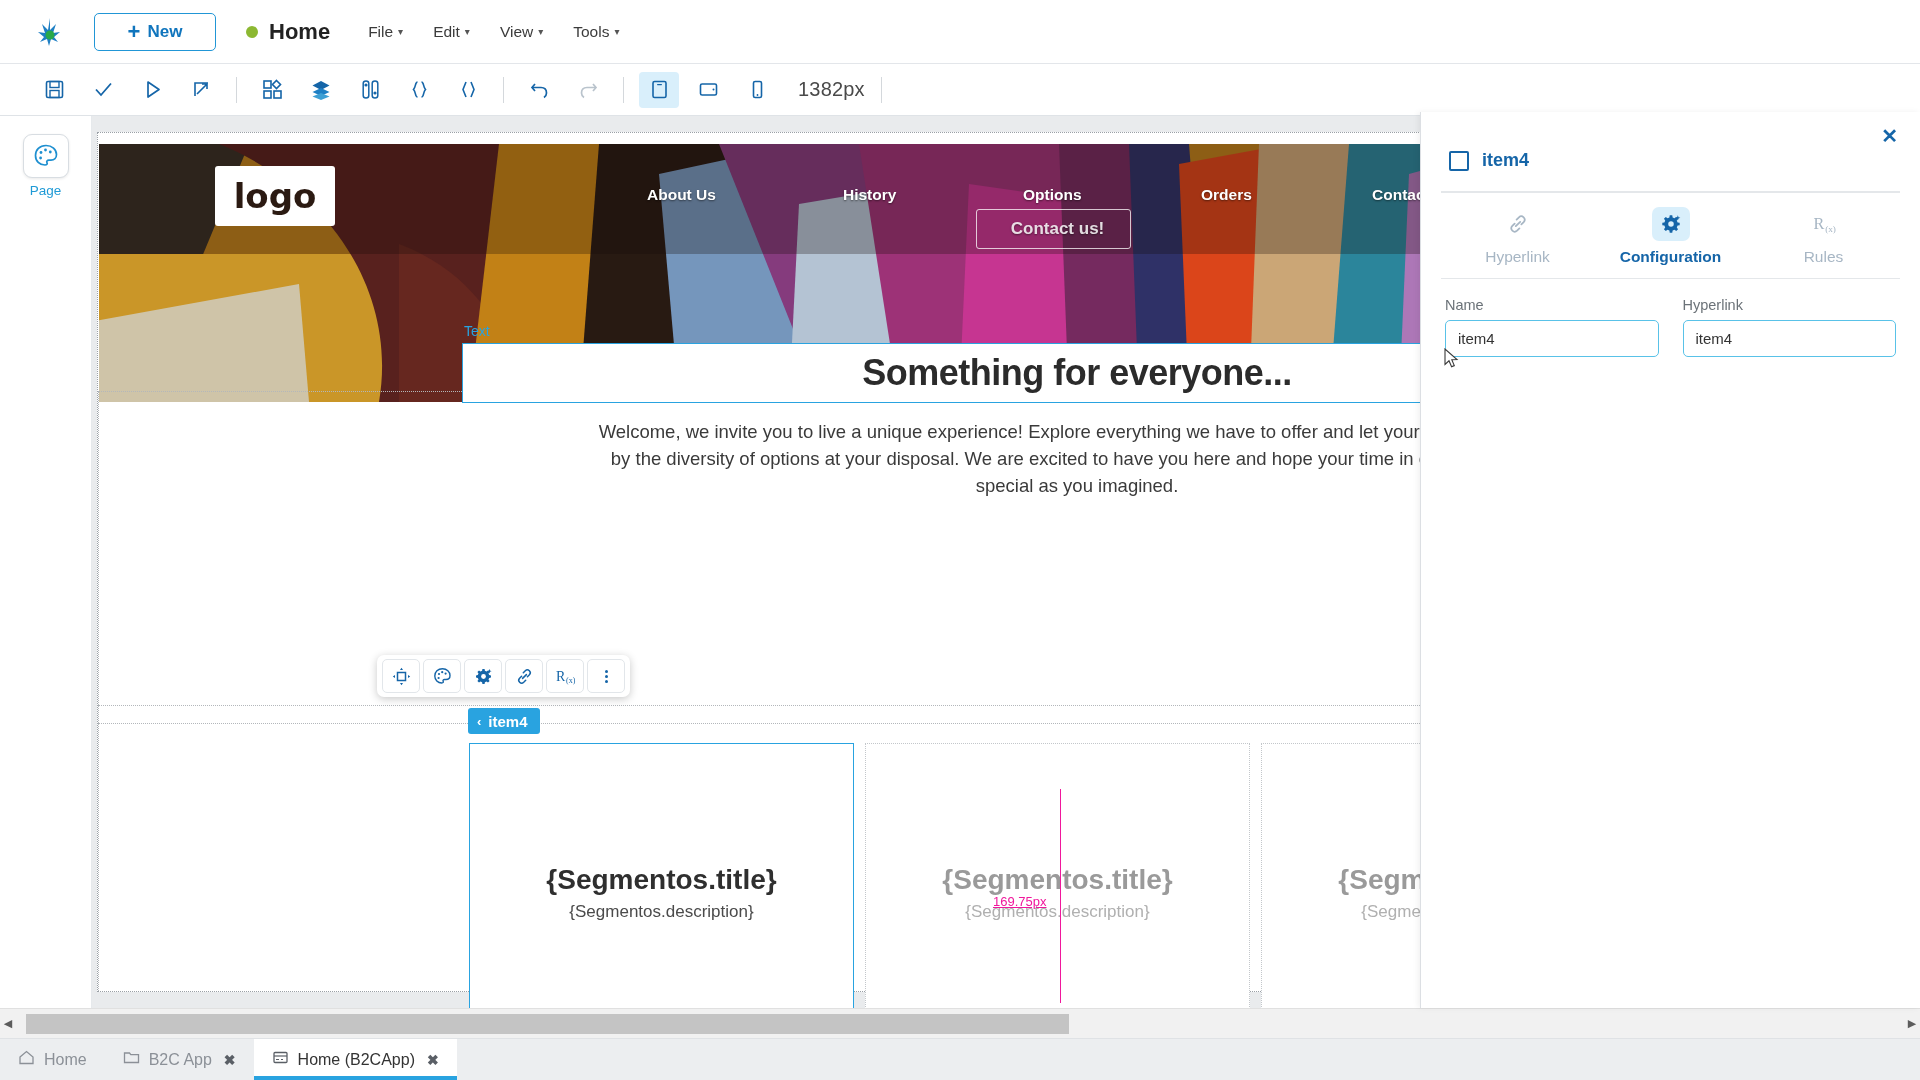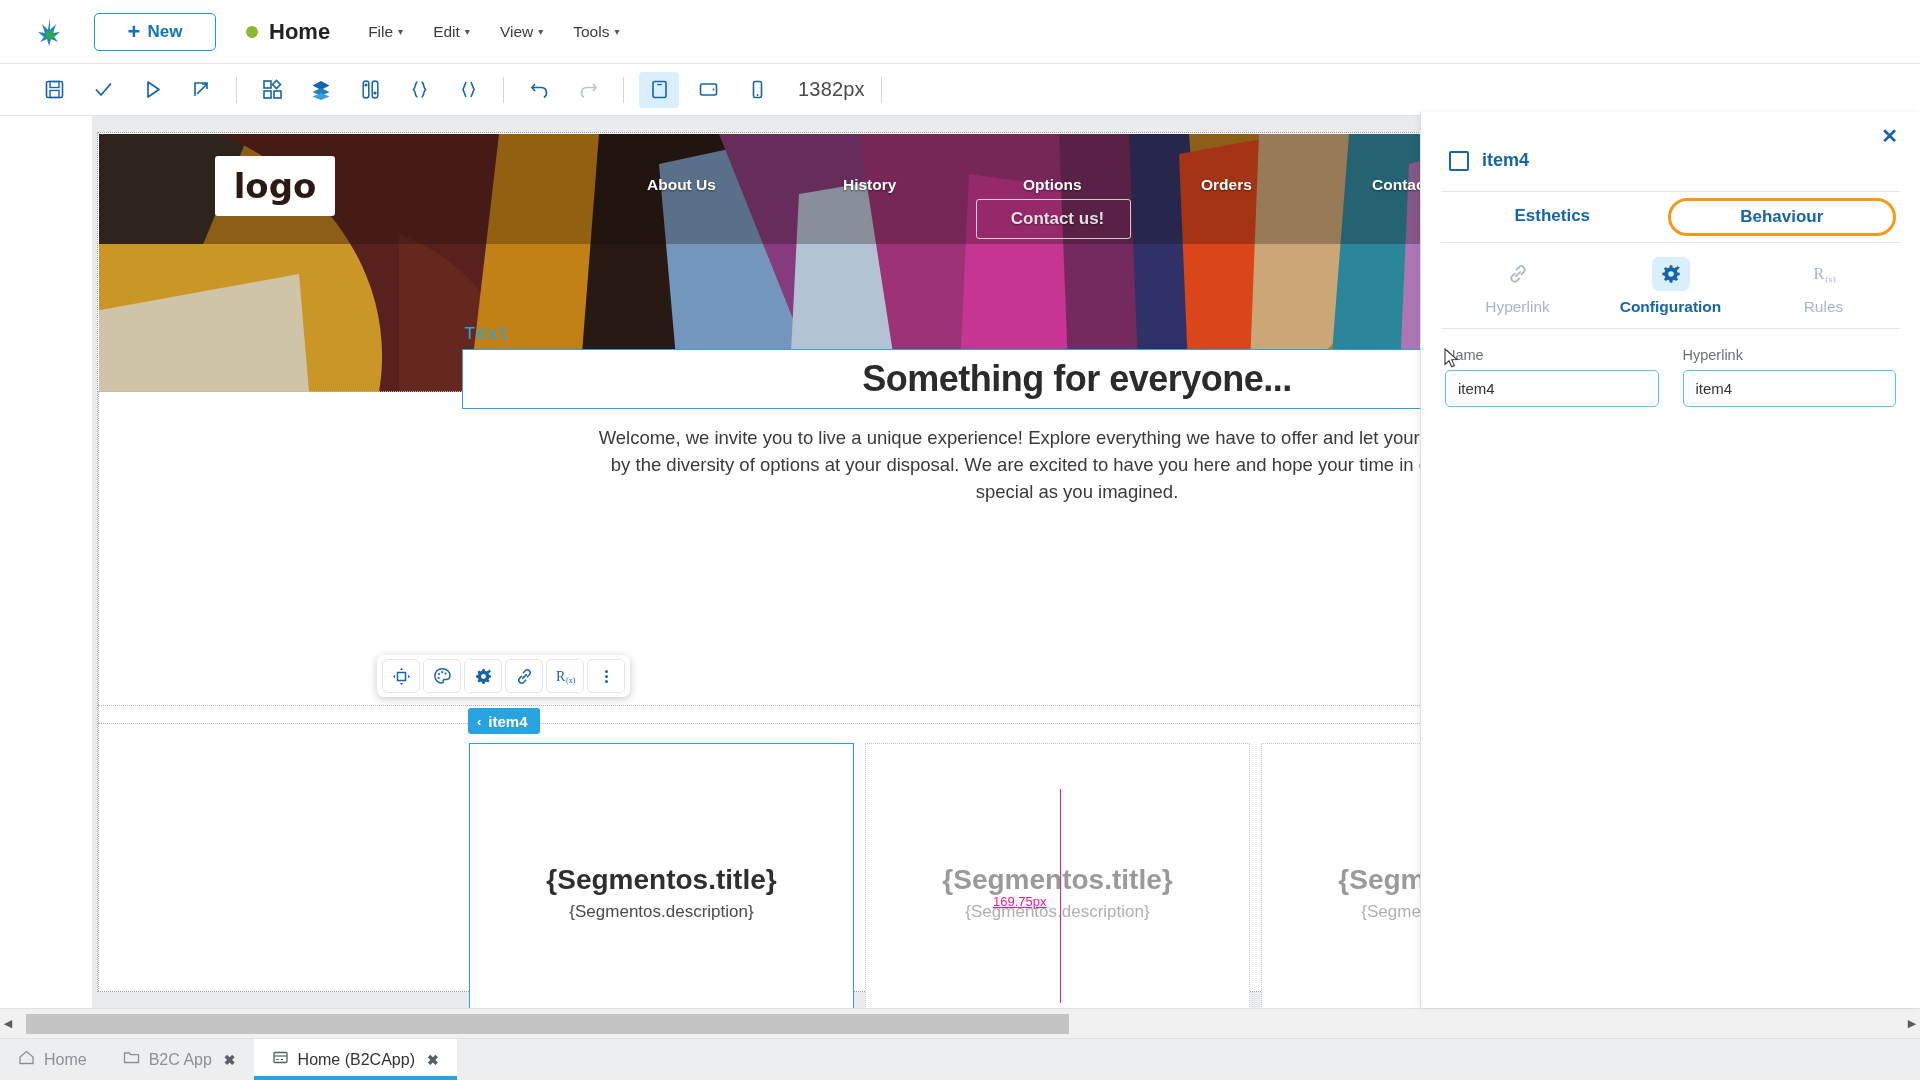--- a/index.html
+++ b/index.html
@@ -78,21 +78,21 @@
   
   .canvas-area {
     position: absolute; left: 92px; top: 116px; right: 0; bottom: 72px;
     background: #e9ebed; overflow: hidden;
   }
   .page-frame {
     position: absolute; left: 5px; top: 16px; width: 1820px; height: 860px;
     background: #ffffff; border: 1px dotted #9aa0a6;
   }
   
-  .hero { position: absolute; left: 1px; top: 1px; width: 1560px; height: 258px; overflow: hidden; }
+  .hero { position: absolute; left: 1px; top: 11px; width: 1560px; height: 258px; overflow: hidden; }
   .hero-img { position: absolute; inset: 0; }
   .hero-nav {
     position: absolute; left: 0; top: 0; width: 100%; height: 110px;
     background: rgba(20,12,8,.28);
     display: flex; align-items: center;
   }
   .logo-box {
     position: absolute; left: 116px; top: 22px; width: 120px; height: 60px;
     background: #fff; border-radius: 3px; display: flex; align-items: center; justify-content: center;
   }
@@ -104,21 +104,21 @@
   }
   .contact-cta {
     position: absolute; left: 877px; top: 65px; width: 155px; height: 40px;
     border: 1px solid rgba(255,255,255,.75); border-radius: 3px;
     display: flex; align-items: center; justify-content: center;
     color: rgba(255,255,255,.85); font-size: 17px; font-weight: bold;
     text-shadow: 0 1px 2px rgba(0,0,0,.45); cursor: pointer; padding-left: 8px;
   }
   
   .text-block { position: absolute; left: 364px; top: 190px; width: 1230px; }
-  .text-tag { font-size: 19px; color: #29a3e0; margin-bottom: 4px; margin-left: 2px; font-family: Liberation Mono, monospace; }
+  .text-tag { font-size: 14px; color: #29a3e0; margin-bottom: 4px; margin-left: 2px; }
   .text-box {
     border: 1.5px solid #29a3e0; height: 60px; background: #fff;
     display: flex; align-items: center; justify-content: center;
   }
   .headline { font-size: 36px; font-weight: bold; color: #2b2b2b; letter-spacing: -.5px; }
   .paragraph {
     margin-top: 16px; text-align: center; font-size: 18.5px; color: #3a3a3a;
     line-height: 1.45; width: 960px; margin-left: auto; margin-right: auto;
   }
   
@@ -360,20 +360,34 @@
     <div class="tb-btn">
       <svg width="21" height="21" viewBox="0 0 21 21">
           <rect x="6.5" y="2.5" width="8" height="16" rx="1.6" fill="none" stroke="#1565a8" stroke-width="1.6"></rect>
           <circle cx="10.5" cy="16" r=".9" fill="#1565a8"></circle>
         </svg>
     </div>
     <div class="tb-zoom">1382px</div>
     <div class="tb-sep"></div>
   </div>
 
+  <div class="left-rail">
+    <div class="rail-tool">
+      <div class="rail-icon">
+        <svg width="26" height="26" viewBox="0 0 26 26">
+          <path d="M13 2.5 C6.6 2.5 2.5 6.8 2.5 12.4 C2.5 18 6.6 22 12 22 C14 22 14.6 20.8 14 19.8 C13.2 18.4 14.2 17.2 15.8 17.2 L18 17.2 C21.2 17.2 23.5 15 23.5 11.6 C23.5 6.4 19 2.5 13 2.5 Z" fill="none" stroke="#1e8fd0" stroke-width="1.7"></path>
+          <circle cx="8" cy="9.5" r="1.4" fill="#1e8fd0"></circle>
+            <circle cx="12.5" cy="7" r="1.4" fill="#1e8fd0"></circle>
+          <circle cx="17.3" cy="9" r="1.4" fill="#1e8fd0"></circle>
+            <circle cx="7.6" cy="15" r="1.4" fill="#1e8fd0"></circle>
+        </svg>
+      </div>
+      <div class="rail-label">Page</div>
+    </div>
+  </div>
 
   <div class="canvas-area">
     <div class="page-frame">
 
       <div class="hero">
         <svg class="hero-img" width="1560" height="258" viewBox="0 0 1560 258" preserveAspectRatio="none">
           <defs>
             <filter id="grain">
                 <feTurbulence type="fractalNoise" baseFrequency="0.9" numOctaves="3" result="n"></feTurbulence>
               <feColorMatrix in="n" type="saturate" values="0"></feColorMatrix>
@@ -513,28 +527,20 @@
   <div class="right-panel">
     <div class="panel-close">✕</div>
 
     <div class="panel-head">
       <div class="panel-check"></div>
       <div class="panel-title">item4</div>
     </div>
 
     <div class="panel-rule"></div>
 
-    <div class="tabs">
-      <div class="tab">
-        <span>Esthetics</span>
-      </div>
-      <div class="tab-highlight">
-        <span>Behaviour</span>
-      </div>
-    </div>
     <div class="tabs-line"></div>
 
     <div class="subtabs">
       <div class="subtab">
         <div class="subtab-icon">
           <svg width="22" height="22" viewBox="0 0 19 19">
               <path d="M7.6 11.4 L11.4 7.6 M6.6 9.2 L4.6 11.2 a2.9 2.9 0 0 0 4.1 4.1 l2 -2 M12.4 9.8 L14.4 7.8 a2.9 2.9 0 0 0 -4.1 -4.1 l-2 2" fill="none" stroke="#a7b6c4" stroke-width="1.5" stroke-linecap="round"></path>
             </svg>
         </div>
         <div class="subtab-label dim">Hyperlink</div>

